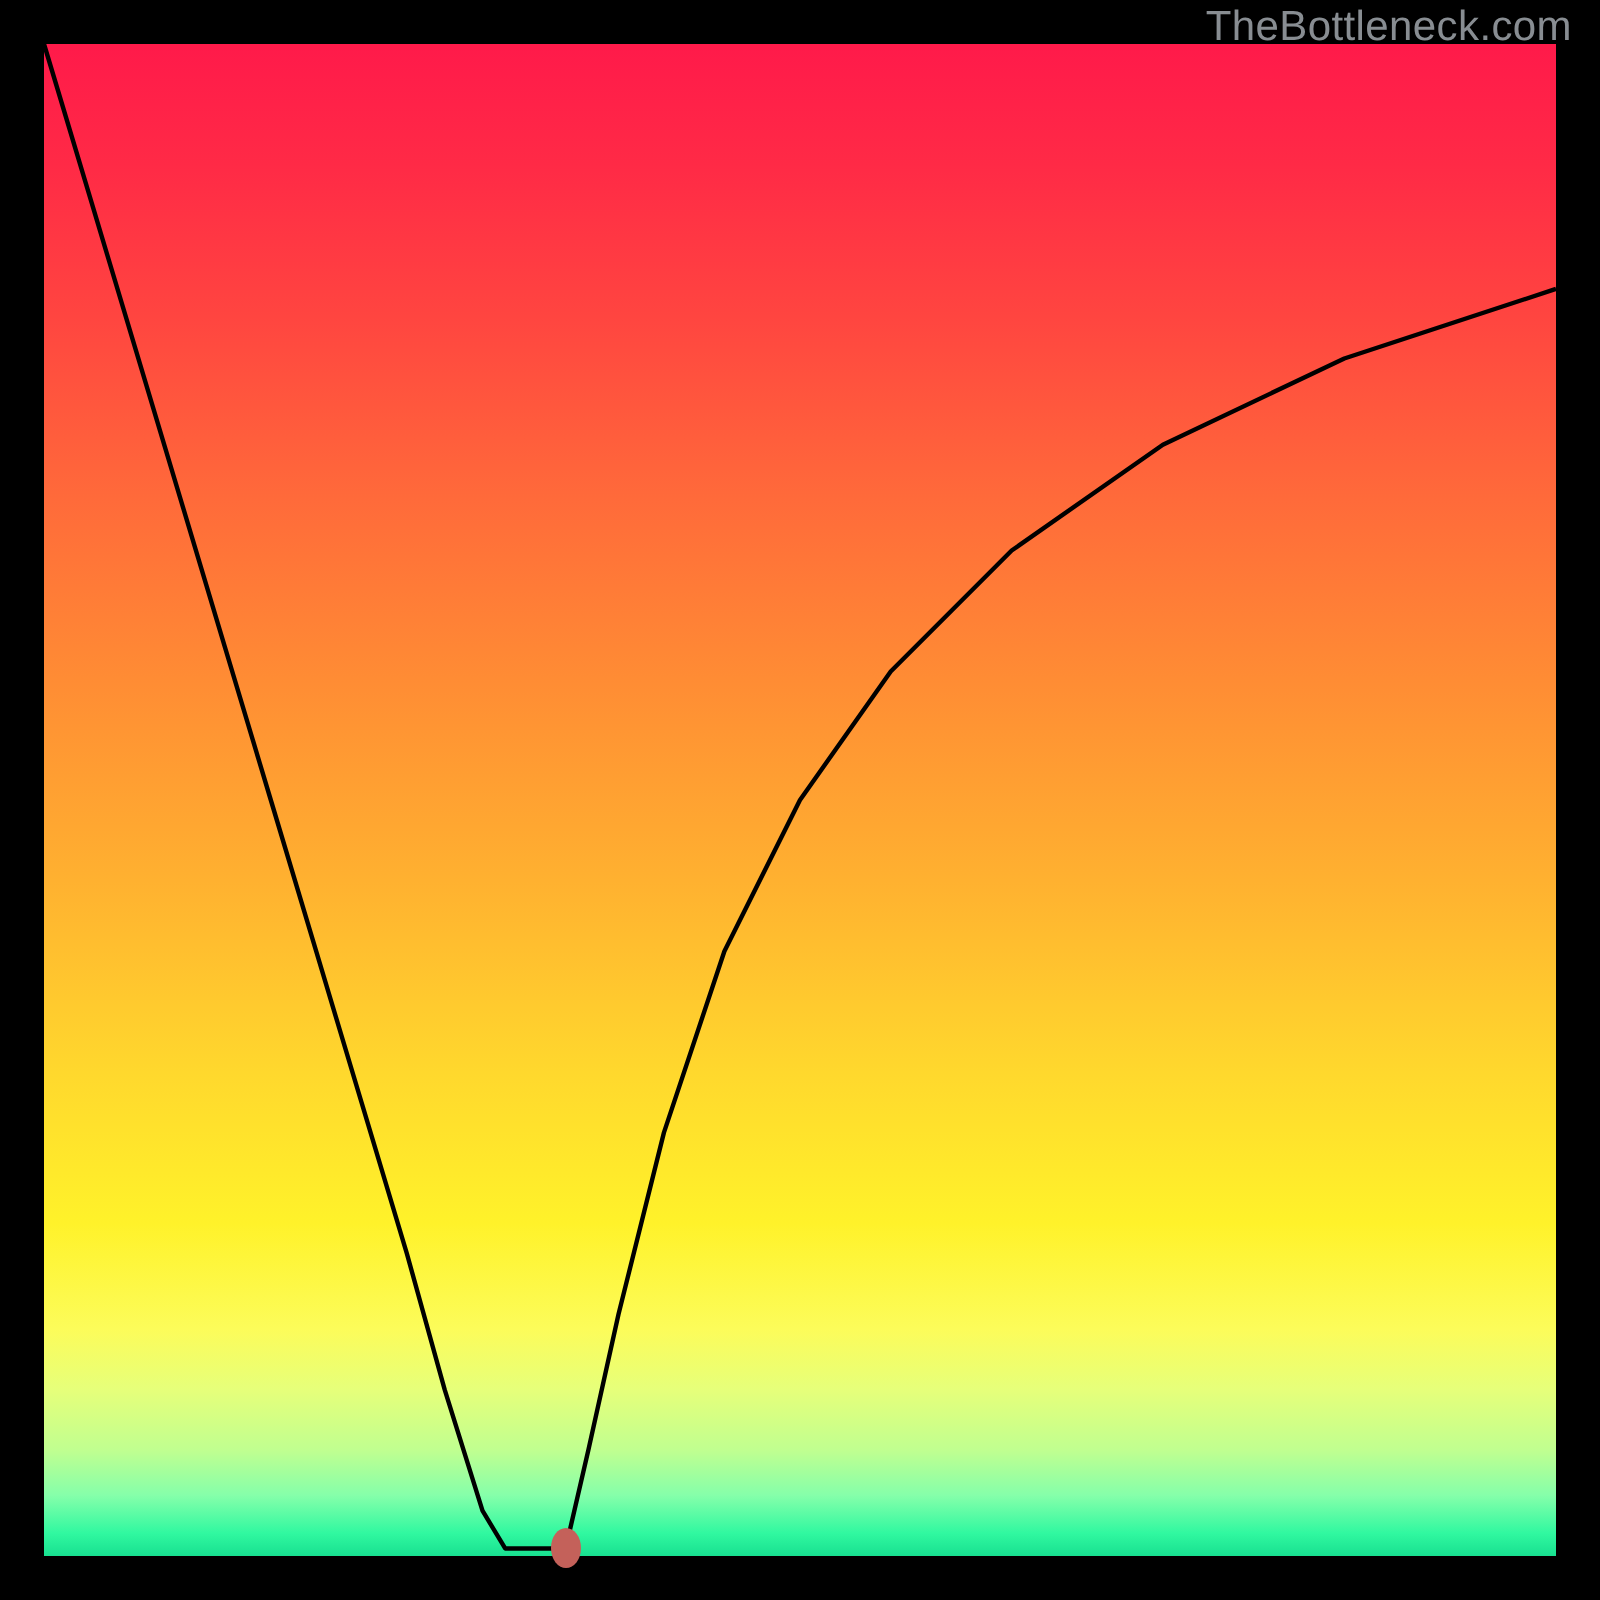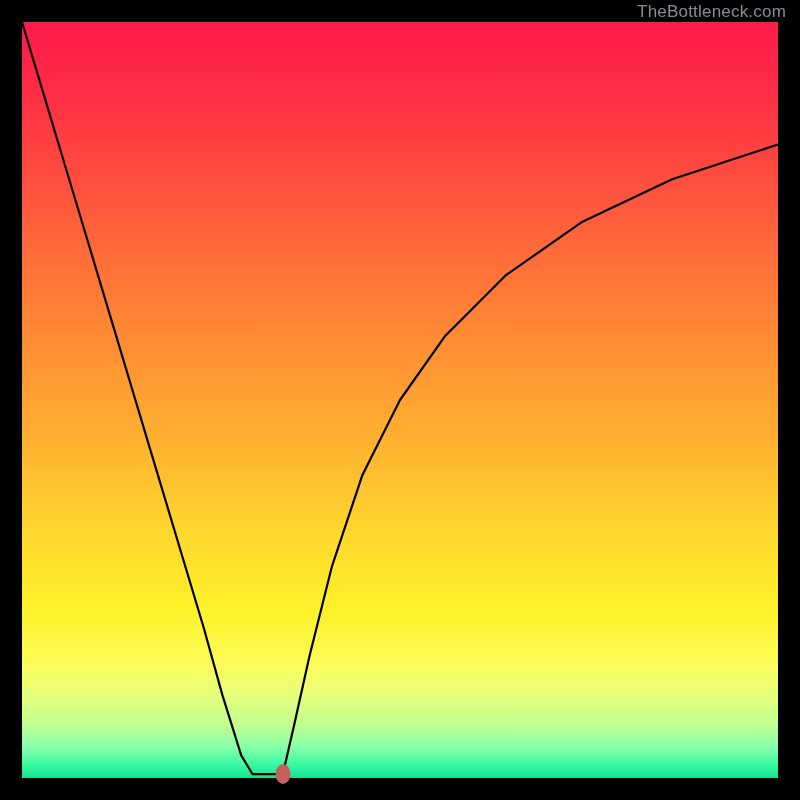--- a/index.html
+++ b/index.html
@@ -38,21 +38,21 @@
       #85ffaa 96%,
       #30f8a0 98.5%,
       #18e090 100%
     );
   }
   .watermark {
     position: absolute;
     top: 2px;
     right: 14px;
     color: #888d92;
-    font-size: 17px;
+    font-size: 21px;
     font-weight: 500;
     letter-spacing: 0.2px;
     font-family: Arial, Helvetica, sans-serif;
   }
   svg.curve {
     position: absolute;
     left: 0;
     top: 0;
     width: 756px;
     height: 756px;

